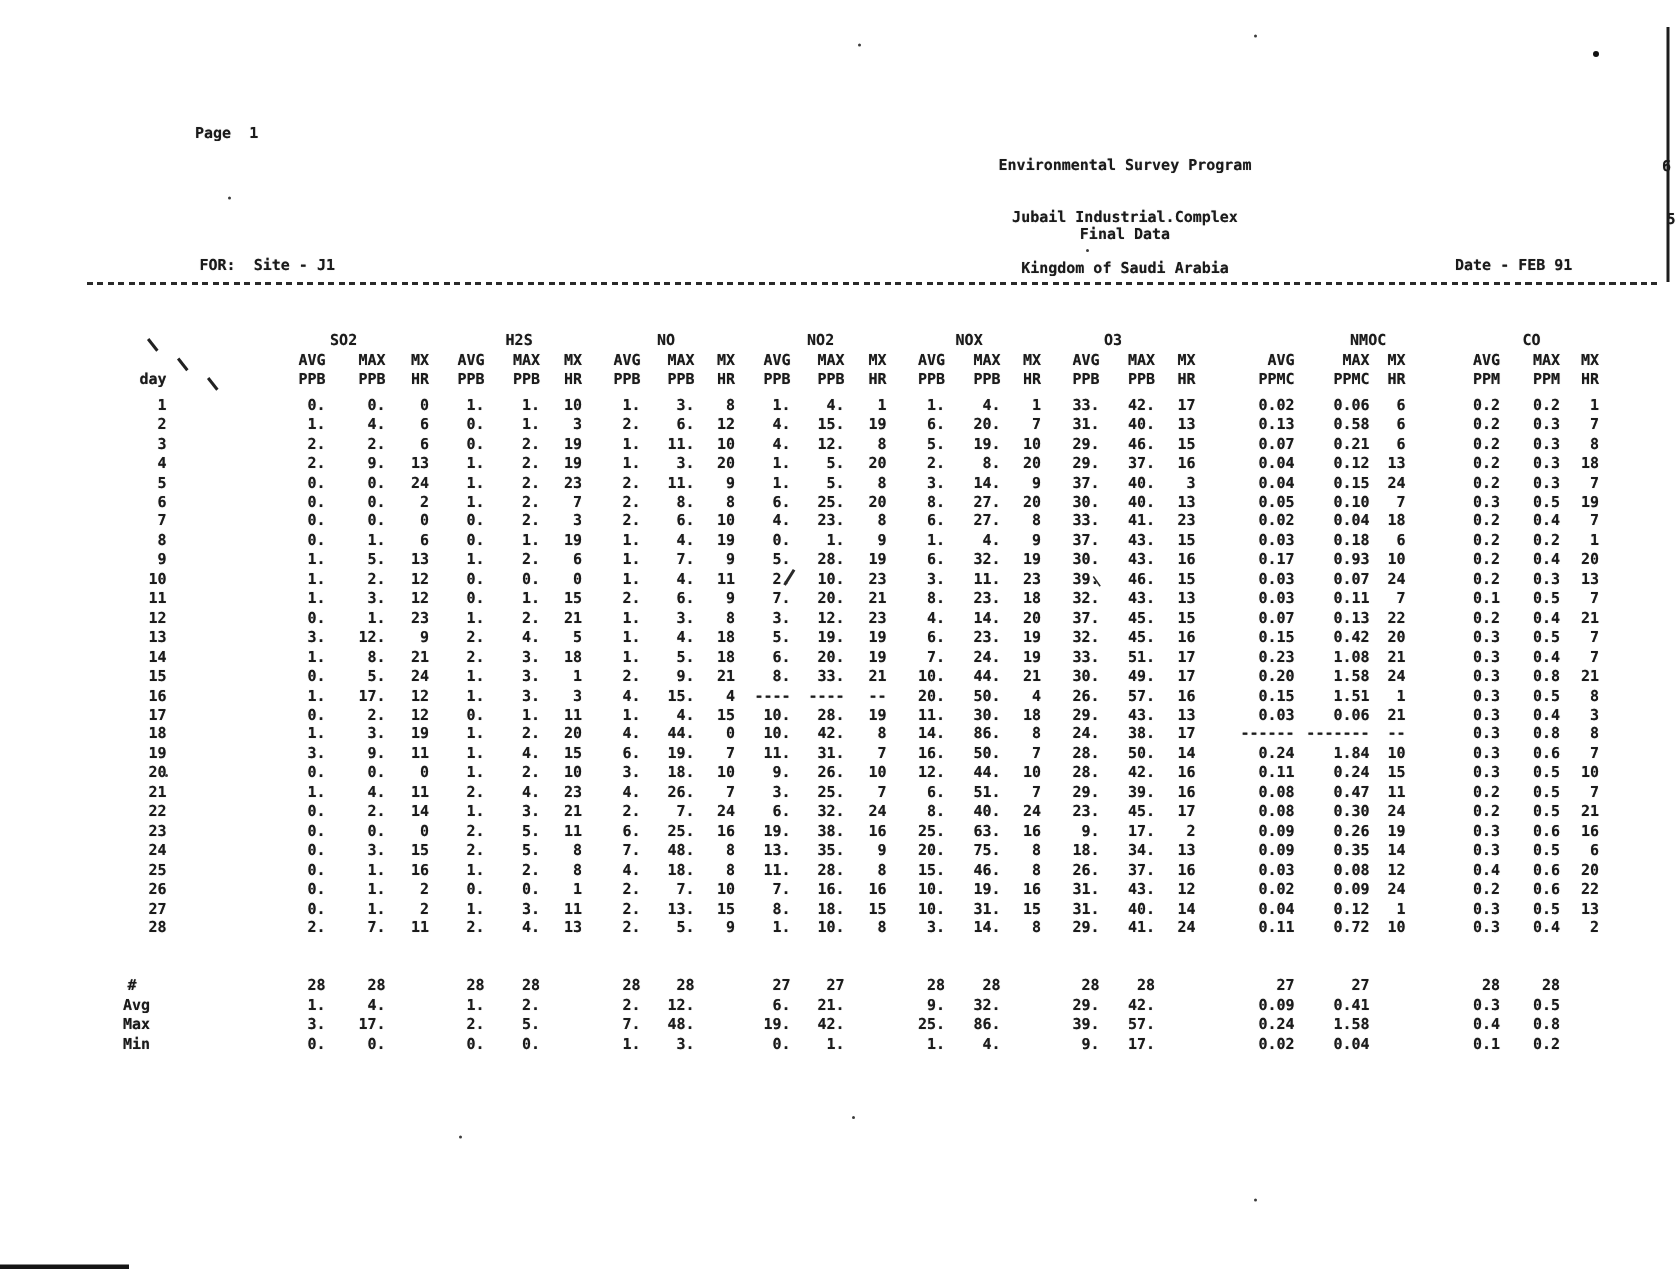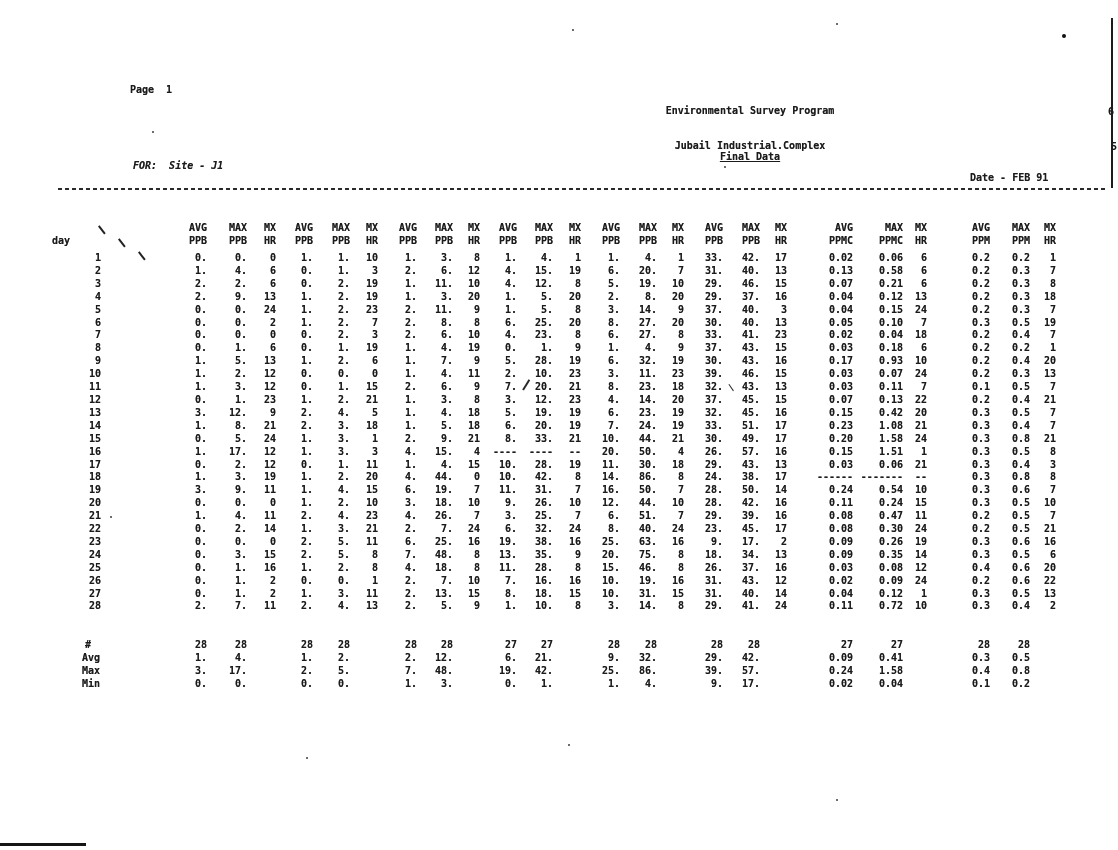--- a/index.html
+++ b/index.html
@@ -14,21 +14,21 @@
   .dash-line{position:absolute;left:58px;top:188px;width:1050px;height:2px;
      background:repeating-linear-gradient(90deg,#2a2a2a 0 4px,transparent 4px 7px);}
   table.aq-table{position:absolute;left:0;top:222px;border-collapse:collapse;table-layout:fixed;}
   .aq-table th,.aq-table td{
      padding:0;margin:0;font:700 10px/12.9px "DejaVu Sans Mono","Liberation Mono",monospace;
      text-align:right;white-space:pre;overflow:visible;text-shadow:0 0 .5px rgba(0,0,0,.5);
   }
   .aq-table thead th{height:13px;vertical-align:bottom;}
   .aq-table tbody td{height:12.9px;vertical-align:bottom;}
   .aq-table th.grp{text-align:left;}
-  .aq-table th.day-th{text-align:left;padding-left:52px;}
+  .aq-table th.day-th{text-align:left;padding-left:93px;}
   .aq-table tr.spacer td{height:26px;}
   .aq-table td.sum-label{text-align:left;padding-left:82px;}
   .aq-table td.sum-label.hash{padding-left:85px;}
   
   .diag-mark{position:absolute;width:10px;height:1.6px;background:#222;transform:rotate(52deg);}
   .right-edge-line{position:absolute;left:1111px;top:18px;width:2px;height:170px;background:#1c1c1c;}
   .bottom-left-bar{position:absolute;left:0;top:843px;width:86px;height:3px;background:#151515;}
   .speck{position:absolute;width:2px;height:2px;border-radius:50%;background:#3c3c3c;}
   .speck.big{width:4px;height:4px;background:#111;}
   .stray-slash{position:absolute;width:12px;height:1.5px;background:#2a2a2a;transform:rotate(-58deg);}
@@ -37,30 +37,31 @@
 </head>
 <body>
 
 <div class="sheet">
 
   <div class="t" style="left:90px;top:84px;">Page  1</div>
 
   <div class="t center-block" style="top:82px;">
     <div>Environmental Survey Program</div>
     <div>Jubail Industrial.Complex</div>
+    <div>Kingdom of Saudi Arabia</div>
   </div>
 
-  <div class="t center-block" style="top:151px;text-decoration:underline;">Final Data</div>
+  <div class="t center-block" style="top:151px;">Final Data</div>
 
   <div class="t" style="left:1044px;top:83px;text-align:center;margin-left:24px;">
     <div>6 MAR 91</div>
     <div>5:57: 9</div>
   </div>
 
-  <div class="t" style="left:93px;top:160px;font-style:italic;">FOR:  Site - J1</div>
+  <div class="t" style="left:93px;top:172px;">FOR:  Site - J1</div>
   <div class="t" style="left:930px;top:172px;">Date - FEB 91</div>
 
   <div class="dash-line"></div>
 
   <table class="aq-table">
       <colgroup>
         <col style="width:101px">
         <col style="width:106px">
         <col style="width:40px">
         <col style="width:29px">
@@ -81,20 +82,31 @@
         <col style="width:27px">
         <col style="width:66px">
         <col style="width:50px">
         <col style="width:24px">
         <col style="width:63px">
         <col style="width:40px">
         <col style="width:26px">
       </colgroup>
       <thead>
         <tr>
+          <th class="day-th"></th>
+          <th colspan="3" class="grp" style="padding-left:109px">SO2</th>
+          <th colspan="3" class="grp" style="padding-left:51px">H2S</th>
+          <th colspan="3" class="grp" style="padding-left:50px">NO</th>
+          <th colspan="3" class="grp" style="padding-left:48px">NO2</th>
+          <th colspan="3" class="grp" style="padding-left:46px">NOX</th>
+          <th colspan="3" class="grp" style="padding-left:42px">O3</th>
+          <th colspan="3" class="grp" style="padding-left:103px">NMOC</th>
+          <th colspan="3" class="grp" style="padding-left:78px">CO</th>
+        </tr>
+        <tr>
           <th></th>
           <th>AVG</th>
           <th>MAX</th>
           <th>MX</th>
           <th>AVG</th>
           <th>MAX</th>
           <th>MX</th>
           <th>AVG</th>
           <th>MAX</th>
           <th>MX</th>
@@ -646,21 +658,21 @@
           <td>11.</td>
           <td>31.</td>
           <td>7</td>
           <td>16.</td>
           <td>50.</td>
           <td>7</td>
           <td>28.</td>
           <td>50.</td>
           <td>14</td>
           <td>0.24</td>
-          <td>0.54</td>
+          <td>1.84</td>
           <td>10</td>
           <td>0.3</td>
           <td>0.6</td>
           <td>7</td>
         </tr>
         <tr>
           <td>20</td>
           <td>0.</td>
           <td>0.</td>
           <td>0</td>

